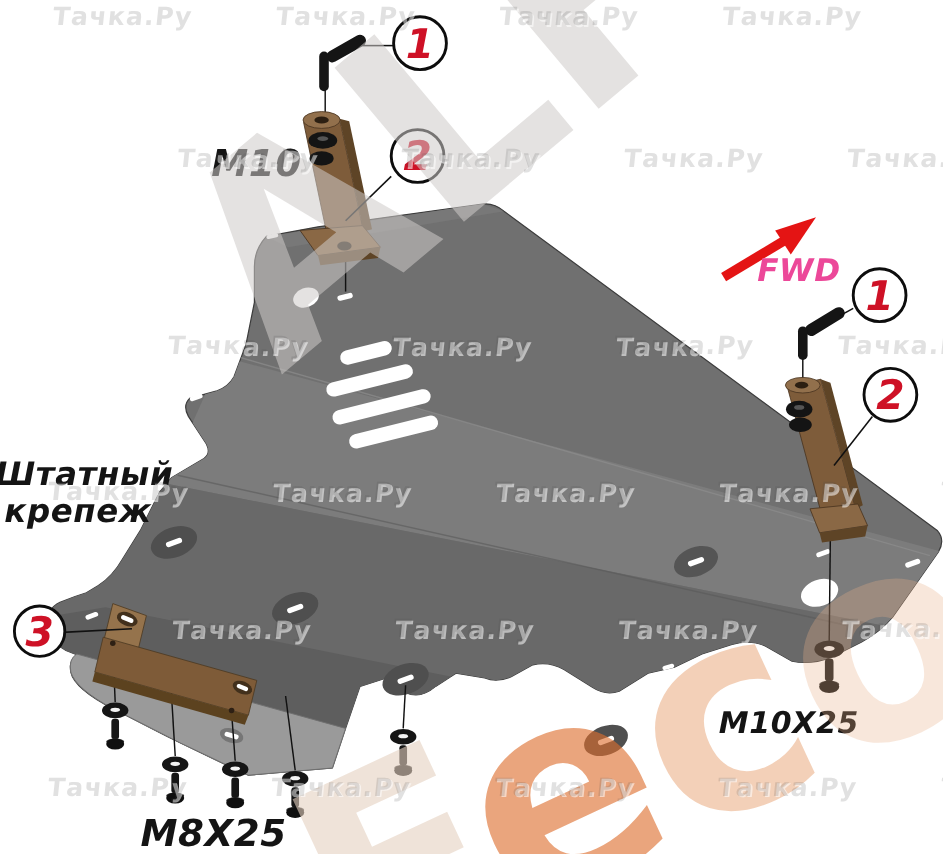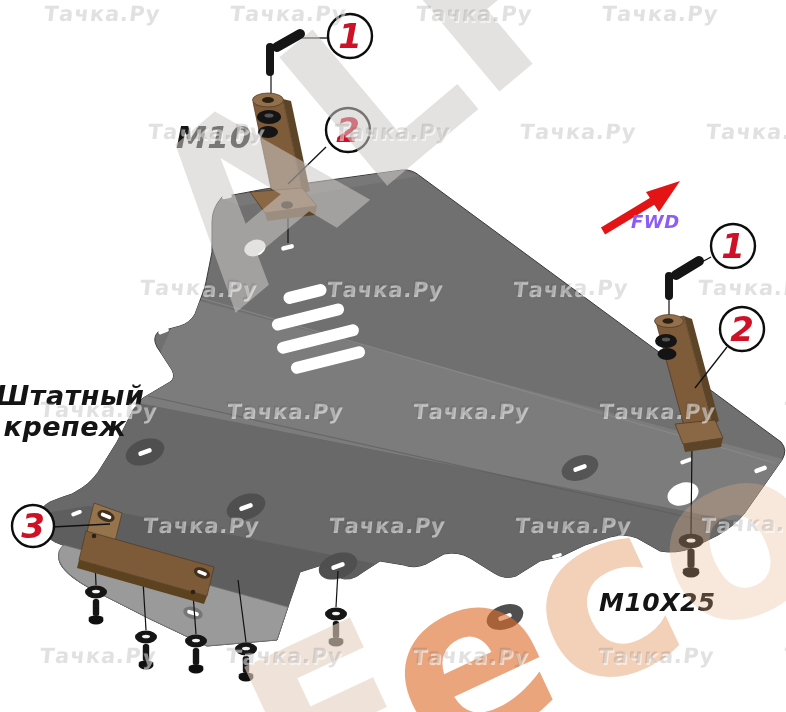--- a/index.html
+++ b/index.html
@@ -11,21 +11,21 @@
 
   
   .lbl{
     position:absolute;color:#141414;font-weight:bold;font-style:italic;
     white-space:nowrap;z-index:30;letter-spacing:0.5px;
   }
   .lbl-m10    {left:176px;top:119px;font-size:31px;text-align:center;}
   .lbl-stock  {left:-4px;top:380px;width:138px;font-size:27px;line-height:31px;text-align:center;white-space:normal;}
   .lbl-m8x25  {left:117px;top:677px;font-size:31px;}
   .lbl-m10x25 {left:599px;top:588px;font-size:25px;}
-  .lbl-fwd    {left:631px;top:211px;font-size:18px;color:#8b5cf6;z-index:30;}
+  .lbl-fwd    {left:631px;top:211px;font-size:26px;color:#ec4899;z-index:30;}
 
   
   .wm-tile{
     position:absolute;z-index:40;font-size:21px;font-weight:bold;
     letter-spacing:1px;transform:skewX(-6deg);
     color:rgba(80,80,80,0.17);
     text-shadow:1.5px 1.5px 0 rgba(255,255,255,0.55);
     pointer-events:none;white-space:nowrap;
   }
 
@@ -258,20 +258,21 @@
       <circle cx="33" cy="526" r="21" fill="#fff" stroke="#0d0d0d" stroke-width="2.4"></circle>
       <text class="callout-num" x="33" y="538" text-anchor="middle">3</text>
     </g>
   </svg>
 
   <div class="lbl lbl-m10">M10</div>
   <div class="lbl lbl-stock">
     <div>Штатный</div>
     <div>крепеж</div>
   </div>
+  <div class="lbl lbl-m8x25">M8X25</div>
   <div class="lbl lbl-m10x25">M10X25</div>
   <div class="lbl lbl-fwd">FWD</div>
 
   <div class="brand" id="brand-top"><span class="b0">A</span><span class="b1">L</span><span class="b2">F</span><span class="b3">e</span></div>
   <div class="brand" id="brand-bottom"><span class="b0">F</span><span class="b1">e</span><span class="b2">c</span><span class="b3">o</span></div>
 
   <div id="wm-tiles">
       <span class="wm-tile" style="left: 44px; top: 2px;">Тачка.Ру</span>
       <span class="wm-tile" style="left: 230px; top: 2px;">Тачка.Ру</span>
       <span class="wm-tile" style="left: 416px; top: 2px;">Тачка.Ру</span>

